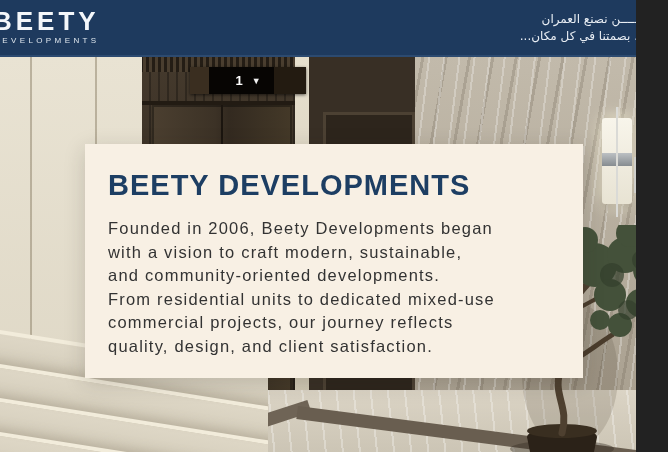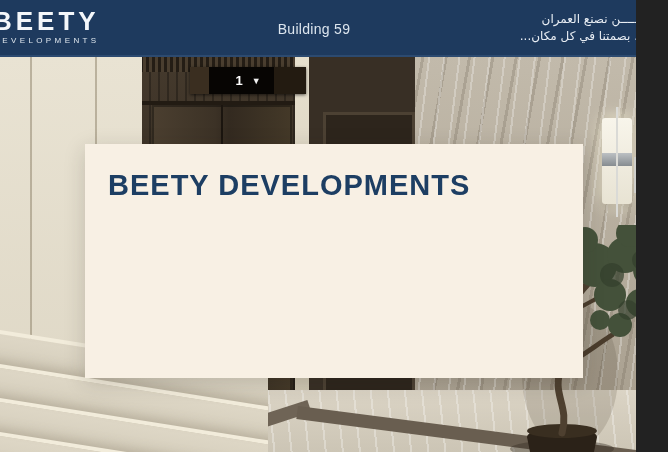--- a/index.html
+++ b/index.html
@@ -132,21 +132,20 @@
 </head>
 <body>
 
 <div class="stage">
 
   <header class="top-bar">
     <div class="logo">
       <div class="logo-main">BEETY</div>
       <div class="logo-sub">DEVELOPMENTS</div>
     </div>
-    <div class="bar-title">Building 59</div>
     <div class="bar-tagline">
       <div>ليــــــــــن نصنع العمران</div>
       <div>ودة... بصمتنا في كل مكان...</div>
     </div>
   </header>
 
   <div class="scene">
     <div class="wall-marble"></div>
     <div class="wall-wood"></div>
     <div class="wood-flute"></div>
@@ -201,16 +200,22 @@
       <g fill="#333f2c" opacity="0.7">
         <circle cx="112" cy="50" r="12"></circle>
           <circle cx="142" cy="35" r="10"></circle>
         <circle cx="128" cy="85" r="10"></circle>
           <circle cx="152" cy="75" r="9"></circle>
       </g>
     </svg>
 
     <div class="card">
       <h1 class="card-title">BEETY DEVELOPMENTS</h1>
+      <p class="card-body">Founded in 2006, Beety Developments began
+with a vision to craft modern, sustainable,
+and community-oriented developments.
+From residential units to dedicated mixed-use
+commercial projects, our journey reflects
+quality, design, and client satisfaction.</p>
     </div>
   </div>
 
 </div>
 
 </body></html>

